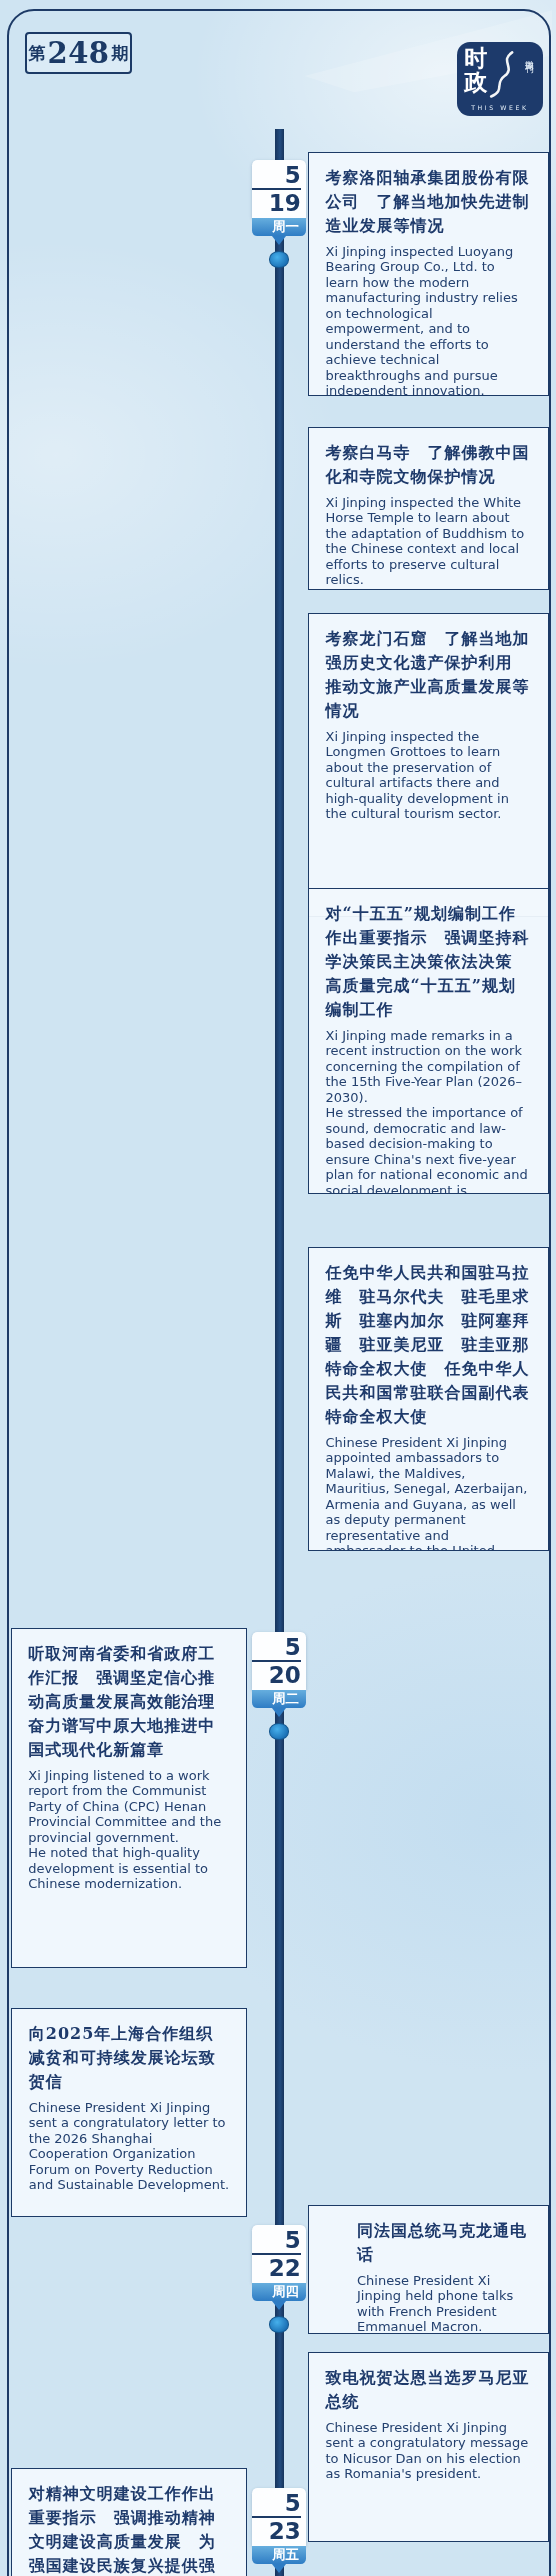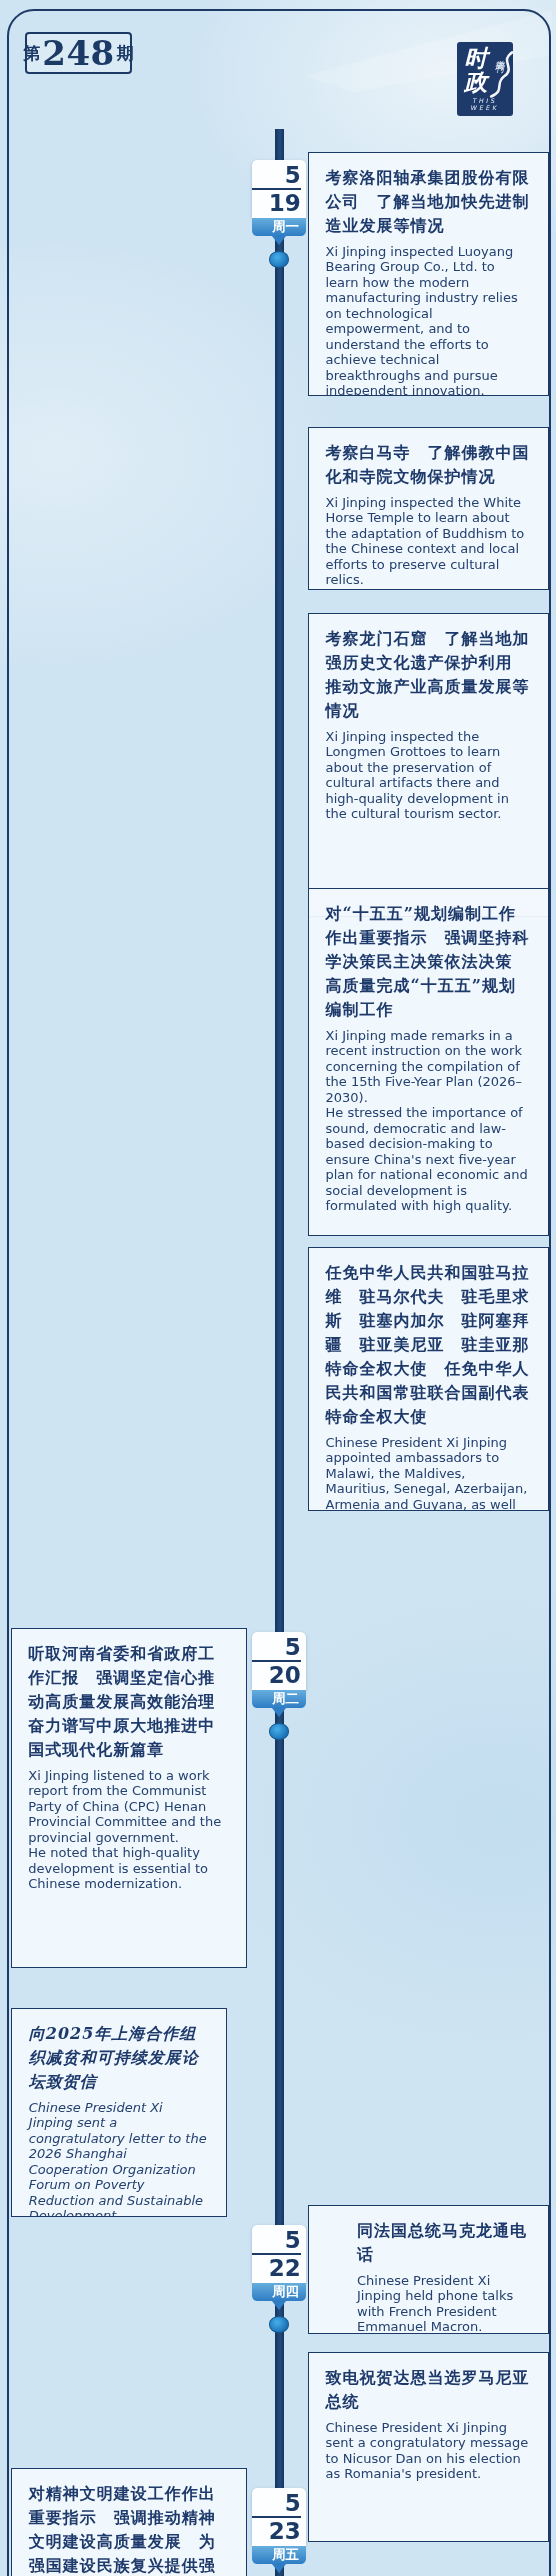--- a/index.html
+++ b/index.html
@@ -21,24 +21,24 @@
       radial-gradient(515px 258px at 50% 97%, rgba(190,220,240,.45), transparent 75%);}
   .frame{position:absolute;left:6.7px;top:8.8px;width:540px;height:3755px;z-index:1;
     border:2.6px solid #1d3a66;border-radius:27px;pointer-events:none;}
   .chev{position:absolute;z-index:0;opacity:.5;}
   
   .issue{position:absolute;left:25px;top:32px;width:103px;height:38px;z-index:3;
     border:2.1px solid #1c3a66;border-radius:4.1px;background:rgba(240,250,255,.35);
     display:flex;align-items:center;justify-content:center;gap:2.1px;color:#1c3a66;
     font-family:"DejaVu Serif","Liberation Serif",serif;font-weight:bold;}
   .issue .cn{font-size:17px;}
-  .issue .num{font-size:34px;letter-spacing:0.5px;line-height:1;}
+  .issue .num{font-size:29px;letter-spacing:0.5px;line-height:1;}
   
-  .logo{position:absolute;left:457px;top:42px;width:56px;height:74px;z-index:3;
-    background:#1d3a6b;border-radius:3px;color:#fff;overflow:hidden;font-style:italic;}
+  .logo{position:absolute;left:457px;top:42px;width:86px;height:74px;z-index:3;
+    background:#1d3a6b;border-radius:13px;color:#fff;overflow:hidden;}
   .logo .sz{position:absolute;left:7.2px;top:4.1px;width:30px;
     font-family:"DejaVu Serif","Liberation Serif",serif;font-weight:bold;font-size:23px;line-height:24px;}
   .logo .vert{position:absolute;right:7.2px;top:11.3px;writing-mode:vertical-rl;
     font-size:8.8px;letter-spacing:2.6px;color:#e8f2fb;}
   .logo .week{position:absolute;left:0;right:0;bottom:4.6px;text-align:center;
     font-size:6.2px;letter-spacing:2.6px;color:#e8f2fb;}
   .logo svg{position:absolute;left:27px;top:7.2px;}
   
   .tbar{position:absolute;left:275px;top:129px;width:9.3px;height:3376px;z-index:2;
     background:linear-gradient(90deg,#17345c,#234c80 55%,#17345c);}
@@ -102,45 +102,45 @@
         <div class="body">Xi Jinping inspected Luoyang Bearing Group Co., Ltd. to learn how the modern manufacturing industry relies on technological empowerment, and to understand the efforts to achieve technical breakthroughs and pursue independent innovation.</div>
       </div>
       <div class="card" style="top: 427px; left: 308px; width: 241px; height: 163px;">
         <div class="title">考察白马寺　了解佛教中国化和寺院文物保护情况</div>
         <div class="body">Xi Jinping inspected the White Horse Temple to learn about the adaptation of Buddhism to the Chinese context and local efforts to preserve cultural relics.</div>
       </div>
       <div class="card" style="top: 613px; left: 308px; width: 241px; height: 304px;">
         <div class="title">考察龙门石窟　了解当地加强历史文化遗产保护利用　推动文旅产业高质量发展等情况</div>
         <div class="body">Xi Jinping inspected the Longmen Grottoes to learn about the preservation of cultural artifacts there and high-quality development in the cultural tourism sector.</div>
       </div>
-      <div class="card" style="top: 888px; left: 308px; width: 241px; height: 348px;">
+      <div class="card" style="top: 888px; left: 308px; width: 241px; height: 306px;">
         <div class="title">对“十五五”规划编制工作作出重要指示　强调坚持科学决策民主决策依法决策　高质量完成“十五五”规划编制工作</div>
         <div class="body">Xi Jinping made remarks in a recent instruction on the work concerning the compilation of the 15th Five-Year Plan (2026–2030).
 He stressed the importance of sound, democratic and law-based decision-making to ensure China's next five-year plan for national economic and social development is formulated with high quality.</div>
       </div>
-      <div class="card" style="top: 1247px; left: 308px; width: 241px; height: 264px;">
+      <div class="card" style="top: 1247px; left: 308px; width: 241px; height: 304px;">
         <div class="title">任免中华人民共和国驻马拉维　驻马尔代夫　驻毛里求斯　驻塞内加尔　驻阿塞拜疆　驻亚美尼亚　驻圭亚那特命全权大使　任免中华人民共和国常驻联合国副代表　特命全权大使</div>
         <div class="body">Chinese President Xi Jinping appointed ambassadors to Malawi, the Maldives, Mauritius, Senegal, Azerbaijan, Armenia and Guyana, as well as deputy permanent representative and ambassador to the United Nations.</div>
       </div>
       <div class="marker" style="top: 1632px;">
         <div class="mbox">
           <div class="mmonth">5</div>
           <div class="mline"></div>
           <div class="mday">20</div>
         </div>
         <div class="mweek">周二</div>
         <div class="mptr"></div>
         <div class="mdot"></div>
       </div>
       <div class="card" style="top: 1628px; left: 11.3px; width: 236px; height: 340px; padding-left: 16px;">
         <div class="title">听取河南省委和省政府工作汇报　强调坚定信心推动高质量发展高效能治理　奋力谱写中原大地推进中国式现代化新篇章</div>
         <div class="body">Xi Jinping listened to a work report from the Communist Party of China (CPC) Henan Provincial Committee and the provincial government.
 He noted that high-quality development is essential to Chinese modernization.</div>
       </div>
-      <div class="card" style="top: 2008px; left: 11.3px; width: 216px; height: 209px; font-style: italic;">
+      <div class="card" style="top: 2008px; left: 11.3px; width: 236px; height: 209px;">
         <div class="title">向2025年上海合作组织减贫和可持续发展论坛致贺信</div>
         <div class="body">Chinese President Xi Jinping sent a congratulatory letter to the 2026 Shanghai Cooperation Organization Forum on Poverty Reduction and Sustainable Development.</div>
       </div>
       <div class="marker" style="top: 2225px;">
         <div class="mbox">
           <div class="mmonth">5</div>
           <div class="mline"></div>
           <div class="mday">22</div>
         </div>
         <div class="mweek">周四</div>

